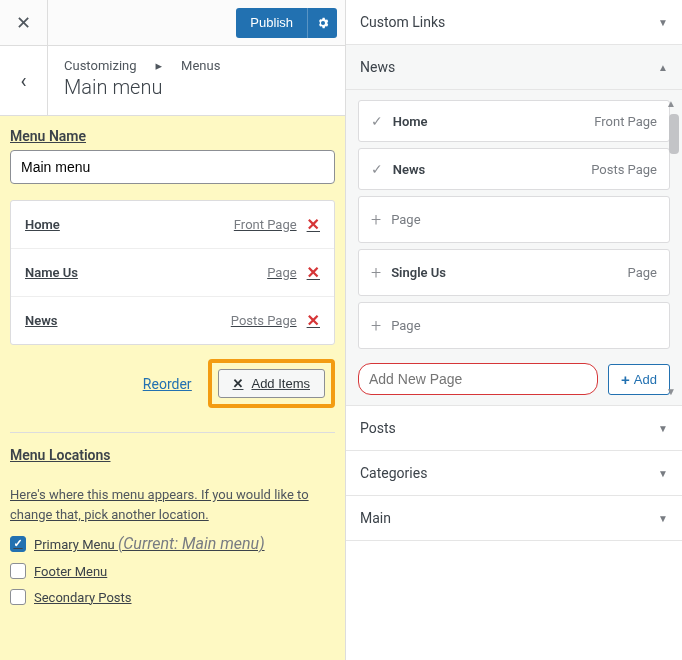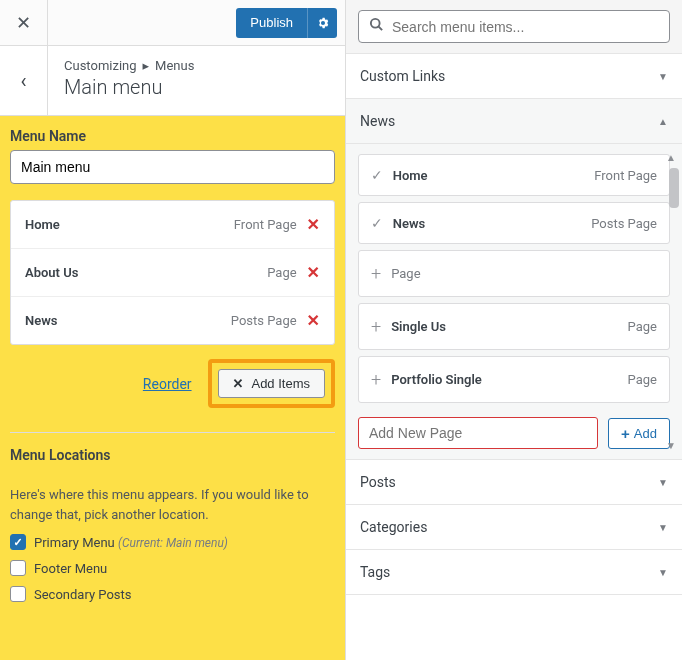--- a/index.html
+++ b/index.html
@@ -9,24 +9,24 @@
 
 .topbar { display: flex; align-items: center; height: 46px; border-bottom: 1px solid #ddd; background: #fbfbfb; }
 .close-btn { width: 48px; height: 46px; display: flex; align-items: center; justify-content: center; cursor: pointer; border-right: 1px solid #ddd; font-size: 18px; color: #50575e; }
 .topbar-spacer { flex: 1; }
 .publish-btn { background: #2271b1; color: #fff; border: none; height: 30px; padding: 0 14px; font-size: 13px; border-radius: 3px 0 0 3px; margin-right: 0; cursor: pointer; }
 .gear-btn { background: #2271b1; color: #fff; border: none; border-left: 1px solid rgba(255,255,255,0.25); height: 30px; width: 30px; display: flex; align-items: center; justify-content: center; border-radius: 0 3px 3px 0; margin-right: 8px; cursor: pointer; font-size: 14px; }
 
 .header { display: flex; border-bottom: 1px solid #ddd; background: #fff; }
 .back-btn { width: 48px; display: flex; align-items: center; justify-content: center; font-size: 20px; color: #3c434a; cursor: pointer; border-right: 1px solid #ddd; }
 .header-text { padding: 12px 16px 16px; flex: 1; }
-.breadcrumb { font-size: 13px; color: #50575e; display: flex; gap: 6px; margin-bottom: 2px; }
+.breadcrumb { font-size: 13px; color: #50575e; display: flex; gap: 19px; margin-bottom: 2px; }
 .heading { font-size: 20px; font-weight: 300; color: #3c434a; }
 
-.body { padding: 12px 10px; flex: 1; overflow-y: auto; background: #fde047; }
+.body { padding: 12px 10px; flex: 1; overflow-y: auto; background: #fef9c3; text-decoration: underline; }
 .field-label { font-weight: 600; color: #3c434a; margin-bottom: 6px; font-size: 14px; }
 .menu-name-input { width: 100%; height: 34px; padding: 0 10px; border: 1px solid #8c8f94; border-radius: 4px; font-size: 14px; margin-bottom: 16px; background: #fff; }
 
 .menu-items { background: #fff; border: 1px solid #dcdcde; border-radius: 3px; }
 .menu-item { display: flex; align-items: center; padding: 14px 14px; border-bottom: 1px solid #eee; }
 .menu-item:last-child { border-bottom: none; }
 .menu-item-label { font-weight: 600; flex: 1; font-size: 13px; }
 .menu-item-type { color: #787c82; font-size: 13px; margin-right: 10px; }
 .menu-item-remove { color: #d63638; font-weight: 700; cursor: pointer; font-size: 16px; }
 
@@ -36,41 +36,41 @@
 .add-items-btn { display: flex; align-items: center; gap: 8px; background: #f6f7f7; border: 1px solid #8c8f94; border-radius: 3px; padding: 6px 14px; font-size: 13px; color: #2c3338; cursor: pointer; }
 .bold-x { font-weight: 700; }
 
 .divider { border: none; border-top: 1px solid #dcdcde; margin: 24px 0 14px; }
 .section-title { font-weight: 600; font-size: 14px; margin-bottom: 22px; color: #3c434a; }
 .section-desc { color: #50575e; font-size: 13px; line-height: 1.5; }
 .check-row { display: flex; align-items: center; gap: 8px; margin: 10px 0; font-size: 13px; }
 .checkbox { width: 16px; height: 16px; border: 1px solid #8c8f94; border-radius: 3px; display: inline-flex; align-items: center; justify-content: center; background: #fff; cursor: pointer; }
 .checkbox.checked { background: #2271b1; border-color: #2271b1; }
 .checkbox.checked::after { content: "✓"; color: #fff; font-size: 11px; font-weight: 700; }
-.loc-current { color: #787c82; font-style: italic; font-size: 12px; }
+.loc-current { color: #787c82; font-style: italic; font-size: 16px; }
 
 
 .search-wrap { padding: 10px 12px; border-bottom: 1px solid #e5e5e5; background: #f5f5f5; }
 .search-box { display: flex; align-items: center; gap: 8px; border: 1px solid #8c8f94; border-radius: 4px; padding: 6px 10px; background: #fff; }
 .search-input { border: none; outline: none; flex: 1; font-size: 14px; color: #50575e; }
 .search-icon { font-size: 15px; color: #646970; }
 
 .section-bar { display: flex; align-items: center; justify-content: space-between; padding: 14px 14px; border-bottom: 1px solid #e5e5e5; font-weight: 400; font-size: 14px; color: #3c434a; cursor: pointer; background: #fff; }
 .toggle-icon { color: #787c82; font-size: 10px; }
 
 .pages-list-wrap { position: relative; background: #f6f7f7; border-bottom: 1px solid #e5e5e5; padding: 0; }
 .pages-list { padding: 10px 12px 0; }
 .page-item { display: flex; align-items: center; gap: 10px; background: #fff; border: 1px solid #dcdcde; border-radius: 3px; padding: 12px 12px; margin-bottom: 6px; cursor: pointer; }
 .page-item-label { font-weight: 600; flex: 1; font-size: 13px; }
 .page-item-type { color: #787c82; font-size: 13px; }
 .page-check { color: #8c8f94; font-size: 14px; }
 .page-plus { color: #8c8f94; font-size: 18px; font-weight: 300; }
 
 .add-page-row { display: flex; gap: 10px; padding: 8px 12px 10px; align-items: center; }
-.add-page-input { flex: 1; border: 1px solid #d63638; border-radius: 3px; padding: 7px 10px; font-size: 14px; color: #8c8f94; outline: none; }
+.add-page-input { flex: 1; border: 1px solid #d63638; border-radius: 13px; padding: 7px 10px; font-size: 14px; color: #8c8f94; outline: none; }
 .add-btn { display: flex; align-items: center; gap: 4px; border: 1px solid #2271b1; color: #2271b1; border-radius: 3px; padding: 6px 12px; background: #fff; font-size: 13px; cursor: pointer; }
 .add-btn-plus { font-weight: 700; font-size: 15px; }
 
 .scroll-arrows { position: absolute; right: 4px; top: 8px; bottom: 8px; width: 14px; display: flex; flex-direction: column; justify-content: space-between; align-items: center; color: #8c8f94; font-size: 10px; }
 .scroll-thumb { position: absolute; right: 3px; top: 24px; width: 10px; height: 40px; background: #c3c4c7; border-radius: 4px; }
 </style>
 </head>
 <body>
 
 <div class="left">
@@ -101,21 +101,21 @@
     <div class="field-label">Menu Name</div>
     <input class="menu-name-input" value="Main menu" style="">
 
     <div class="menu-items">
         <div class="menu-item">
           <span class="menu-item-label">Home</span>
           <span class="menu-item-type">Front Page</span>
           <span class="menu-item-remove">✕</span>
         </div>
         <div class="menu-item">
-          <span class="menu-item-label">About Us</span>
+          <span class="menu-item-label">Name Us</span>
           <span class="menu-item-type">Page</span>
           <span class="menu-item-remove">✕</span>
         </div>
         <div class="menu-item">
           <span class="menu-item-label">News</span>
           <span class="menu-item-type">Posts Page</span>
           <span class="menu-item-remove">✕</span>
         </div>
       </div>
 
@@ -145,31 +145,20 @@
         </div>
         <div class="check-row">
           <span class="checkbox"></span>
           <span>Secondary Posts</span>
         </div>
       </div>
   </div>
 </div>
 
 <div class="right">
-  <div class="search-wrap">
-    <div class="search-box">
-      <span class="search-icon">
-        <svg width="15" height="15" viewBox="0 0 24 24" fill="none" stroke="currentColor" stroke-width="3">
-            <circle cx="10" cy="10" r="7"></circle>
-            <line x1="21" y1="21" x2="15" y2="15"></line>
-          </svg>
-      </span>
-      <input class="search-input" placeholder="Search menu items..." style="">
-    </div>
-  </div>
 
   <div class="section-bar">
     <span>Custom Links</span>
     <span class="toggle-icon">▼</span>
   </div>
 
   <div class="section-bar" style="background:#f6f7f7;">
     <span>News</span>
     <span class="toggle-icon">▲</span>
   </div>
@@ -195,21 +184,20 @@
           <span class="page-plus">+</span>
           <span class="page-item-type">Page</span>
         </div>
         <div class="page-item">
           <span class="page-plus">+</span>
           <span class="page-item-label">Single Us</span>
           <span class="page-item-type">Page</span>
         </div>
         <div class="page-item">
           <span class="page-plus">+</span>
-          <span class="page-item-label">Portfolio Single</span>
           <span class="page-item-type">Page</span>
         </div>
       </div>
     <div class="add-page-row">
       <input class="add-page-input" placeholder="Add New Page" style="">
       <button class="add-btn">
         <span class="add-btn-plus">+</span>
         <span>Add</span>
       </button>
     </div>
@@ -217,16 +205,16 @@
 
   <div class="section-bar">
     <span>Posts</span>
     <span class="toggle-icon">▼</span>
   </div>
   <div class="section-bar">
     <span>Categories</span>
     <span class="toggle-icon">▼</span>
   </div>
   <div class="section-bar">
-    <span>Tags</span>
+    <span>Main</span>
     <span class="toggle-icon">▼</span>
   </div>
 </div>
 
 </body></html>

